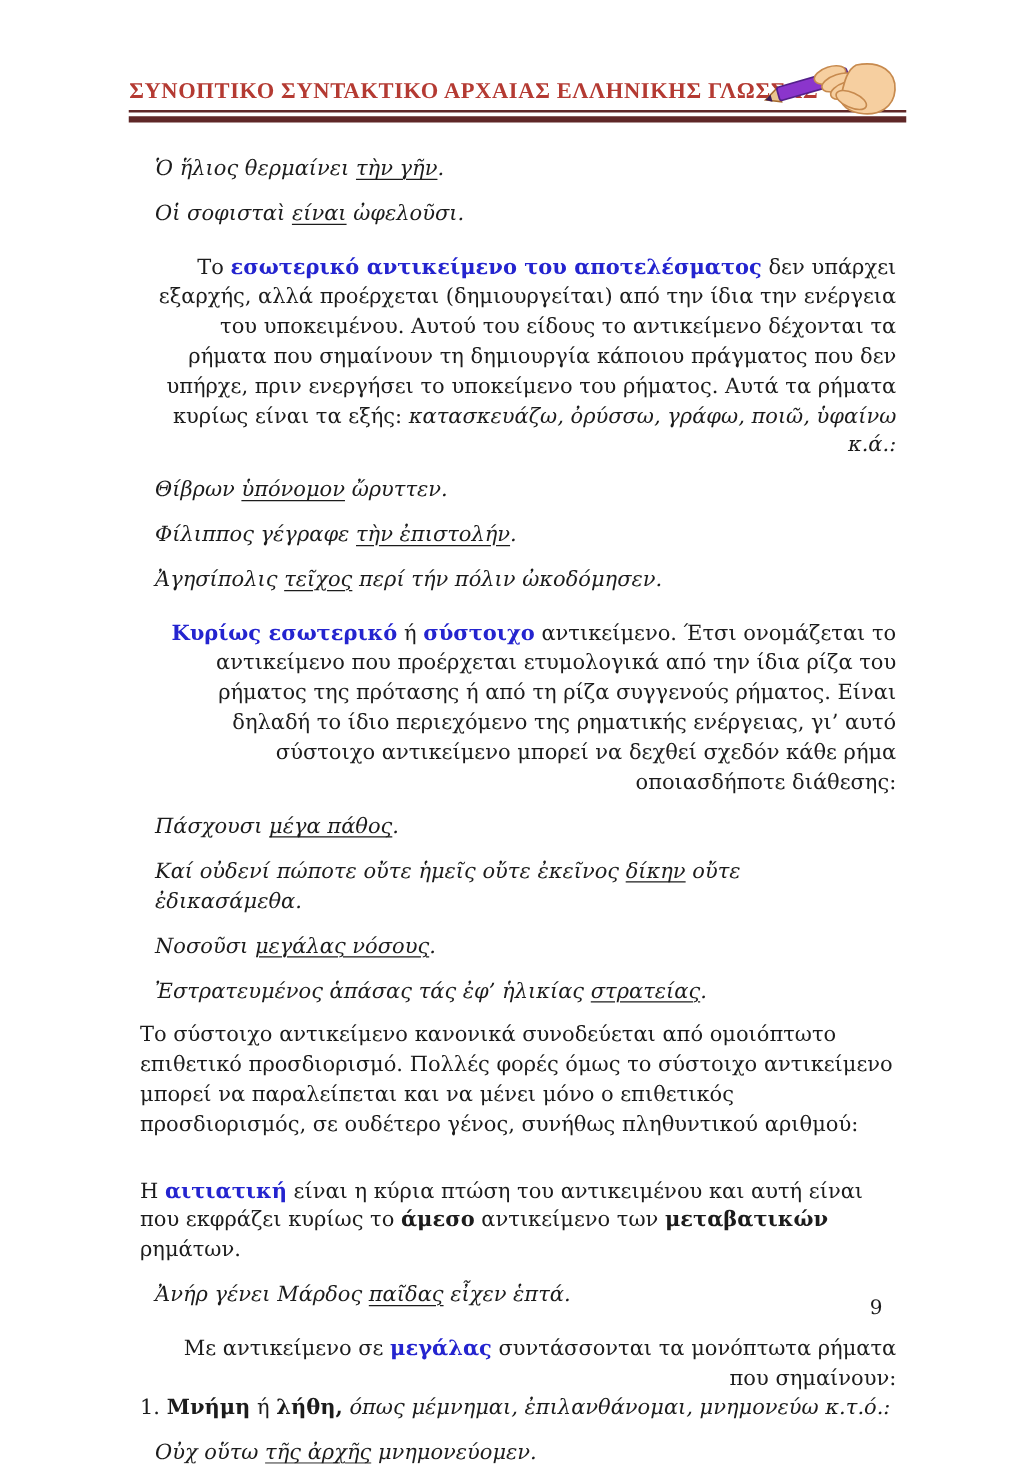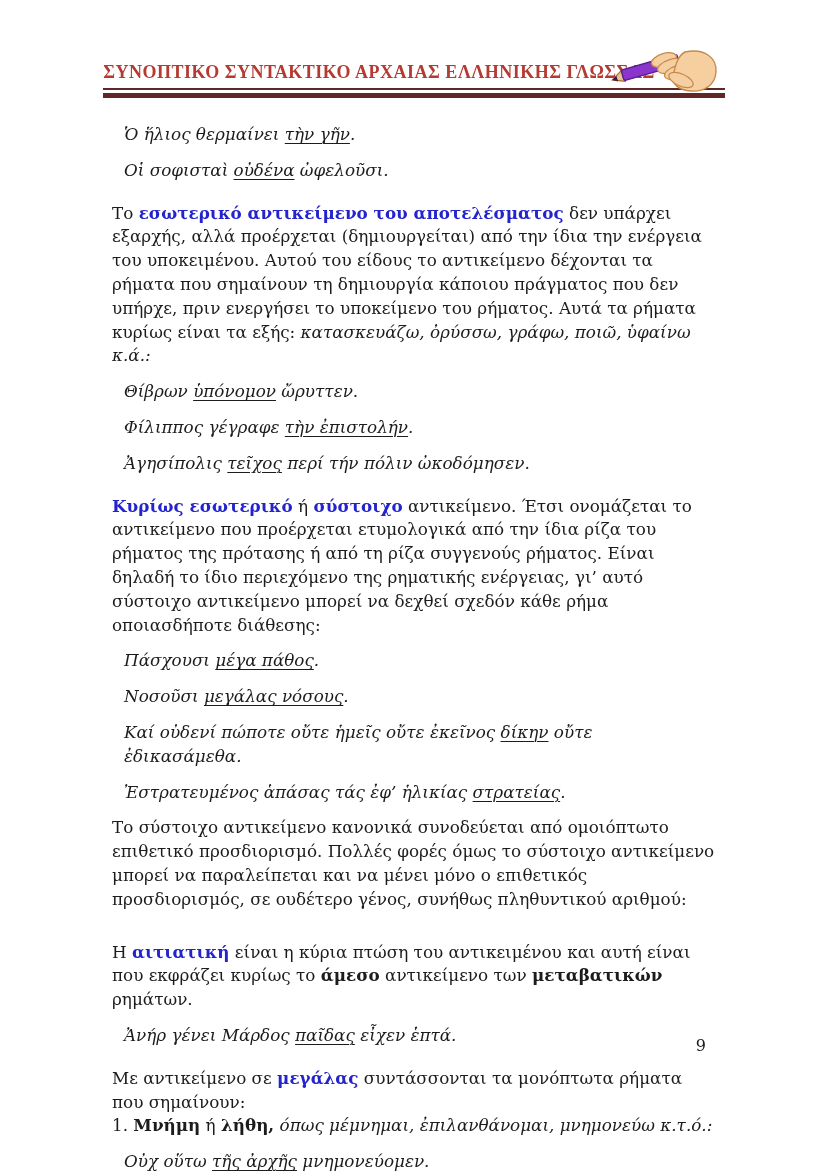--- a/index.html
+++ b/index.html
@@ -49,21 +49,21 @@
   }
   
   .doc-body{
     margin:0 111px 0 112px;
     padding-top:13px;
     font-size:16.8px;
     line-height:23.8px;
   }
   .para{margin:0;}
   .example{margin:12px;font-style:italic;}
-  .sp1{margin-top:19px;}
+  .sp1{margin-top:19px;text-align:right;}
   .sp2{margin-top:29px;}
   .r-n{}
   .r-bb{color:var(--blue);font-weight:bold;}
   .r-b{font-weight:bold;}
   .r-i{font-style:italic;}
   .r-u{
     text-decoration:underline;
     text-decoration-thickness:1px;
     text-underline-offset:3px;
   }
@@ -102,29 +102,29 @@
         <ellipse cx="74" cy="40" rx="13" ry="6" transform="rotate(24 74 40)" fill="#f6cfa0" stroke="#c78a4e" stroke-width="1.3"></ellipse>
       </svg>
     </span>
 
     <div class="header-rule"></div>
   </header>
 
   <main class="doc-body">
 
       <p class="example"><span class="r-n">Ὁ ἥλιος θερμαίνει </span><span class="r-u">τὴν γῆν</span><span class="r-n">.</span></p>
-      <p class="example"><span class="r-n">Οἱ σοφισταὶ </span><span class="r-u">οὐδένα</span><span class="r-n"> ὠφελοῦσι.</span></p>
+      <p class="example"><span class="r-n">Οἱ σοφισταὶ </span><span class="r-u">είναι</span><span class="r-n"> ὠφελοῦσι.</span></p>
       <p class="para sp1"><span class="r-n">Το </span><span class="r-bb">εσωτερικό αντικείμενο του αποτελέσματος</span><span class="r-n"> δεν υπάρχει εξαρχής, αλλά προέρχεται (δημιουργείται) από την ίδια την ενέργεια του υποκειμένου. Αυτού του είδους το αντικείμενο δέχονται τα ρήματα που σημαίνουν τη δημιουργία κάποιου πράγματος που δεν υπήρχε, πριν ενεργήσει το υποκείμενο του ρήματος. Αυτά τα ρήματα κυρίως είναι τα εξής: </span><span class="r-i">κατασκευάζω, ὀρύσσω, γράφω, ποιῶ, ὑφαίνω κ.ά.:</span></p>
       <p class="example"><span class="r-n">Θίβρων </span><span class="r-u">ὑπόνομον</span><span class="r-n"> ὤρυττεν.</span></p>
       <p class="example"><span class="r-n">Φίλιππος γέγραφε </span><span class="r-u">τὴν ἐπιστολήν</span><span class="r-n">.</span></p>
       <p class="example"><span class="r-n">Ἀγησίπολις </span><span class="r-u">τεῖχος</span><span class="r-n"> περί τήν πόλιν ὠκοδόμησεν.</span></p>
       <p class="para sp1"><span class="r-bb">Κυρίως εσωτερικό</span><span class="r-n"> ή </span><span class="r-bb">σύστοιχο</span><span class="r-n"> αντικείμενο. Έτσι ονομάζεται το αντικείμενο που προέρχεται ετυμολογικά από την ίδια ρίζα του ρήματος της πρότασης ή από τη ρίζα συγγενούς ρήματος. Είναι δηλαδή το ίδιο περιεχόμενο της ρηματικής ενέργειας, γι’ αυτό σύστοιχο αντικείμενο μπορεί να δεχθεί σχεδόν κάθε ρήμα οποιασδήποτε διάθεσης:</span></p>
       <p class="example"><span class="r-n">Πάσχουσι </span><span class="r-u">μέγα πάθος</span><span class="r-n">.</span></p>
+      <p class="example"><span class="r-n">Καί οὐδενί πώποτε οὔτε ἡμεῖς οὔτε ἐκεῖνος </span><span class="r-u">δίκην</span><span class="r-n"> οὔτε ἐδικασάμεθα.</span></p>
       <p class="example"><span class="r-n">Νοσοῦσι </span><span class="r-u">μεγάλας νόσους</span><span class="r-n">.</span></p>
-      <p class="example"><span class="r-n">Καί οὐδενί πώποτε οὔτε ἡμεῖς οὔτε ἐκεῖνος </span><span class="r-u">δίκην</span><span class="r-n"> οὔτε ἐδικασάμεθα.</span></p>
       <p class="example"><span class="r-n">Ἐστρατευμένος ἁπάσας τάς ἐφ’ ἡλικίας </span><span class="r-u">στρατείας</span><span class="r-n">.</span></p>
       <p class="para"><span class="r-n">Το σύστοιχο αντικείμενο κανονικά συνοδεύεται από ομοιόπτωτο επιθετικό προσδιορισμό. Πολλές φορές όμως το σύστοιχο αντικείμενο μπορεί να παραλείπεται και να μένει μόνο ο επιθετικός προσδιορισμός, σε ουδέτερο γένος, συνήθως πληθυντικού αριθμού:</span></p>
       <p class="para sp2"><span class="r-n">Η </span><span class="r-bb">αιτιατική</span><span class="r-n"> είναι η κύρια πτώση του αντικειμένου και αυτή είναι που εκφράζει κυρίως το </span><span class="r-b">άμεσο</span><span class="r-n"> αντικείμενο των </span><span class="r-b">μεταβατικών</span><span class="r-n"> ρημάτων.</span></p>
       <p class="example"><span class="r-n">Ἀνήρ γένει Μάρδος </span><span class="r-u">παῖδας</span><span class="r-n"> εἶχεν ἑπτά.</span></p>
       <p class="para sp1"><span class="r-n">Με αντικείμενο σε </span><span class="r-bb">μεγάλας</span><span class="r-n"> συντάσσονται τα μονόπτωτα ρήματα που σημαίνουν:</span></p>
       <p class="para"><span class="r-n">1. </span><span class="r-b">Μνήμη</span><span class="r-n"> ή </span><span class="r-b">λήθη,</span><span class="r-n"> </span><span class="r-i">όπως μέμνημαι, ἐπιλανθάνομαι, μνημονεύω κ.τ.ό.:</span></p>
       <p class="example"><span class="r-n">Οὐχ οὕτω </span><span class="r-u">τῆς ἀρχῆς</span><span class="r-n"> μνημονεύομεν.</span></p>
       <p class="example"><span class="r-n">Ἄνθρωπος ὤν μέμνησο </span><span class="r-u">τῆς κοινῆς τύχης.</span></p>
       <p class="example"><span class="r-n">Ἐπελαθόμην </span><span class="r-u">ἐμαυτοῦ</span><span class="r-n">.</span></p>
     </main>

